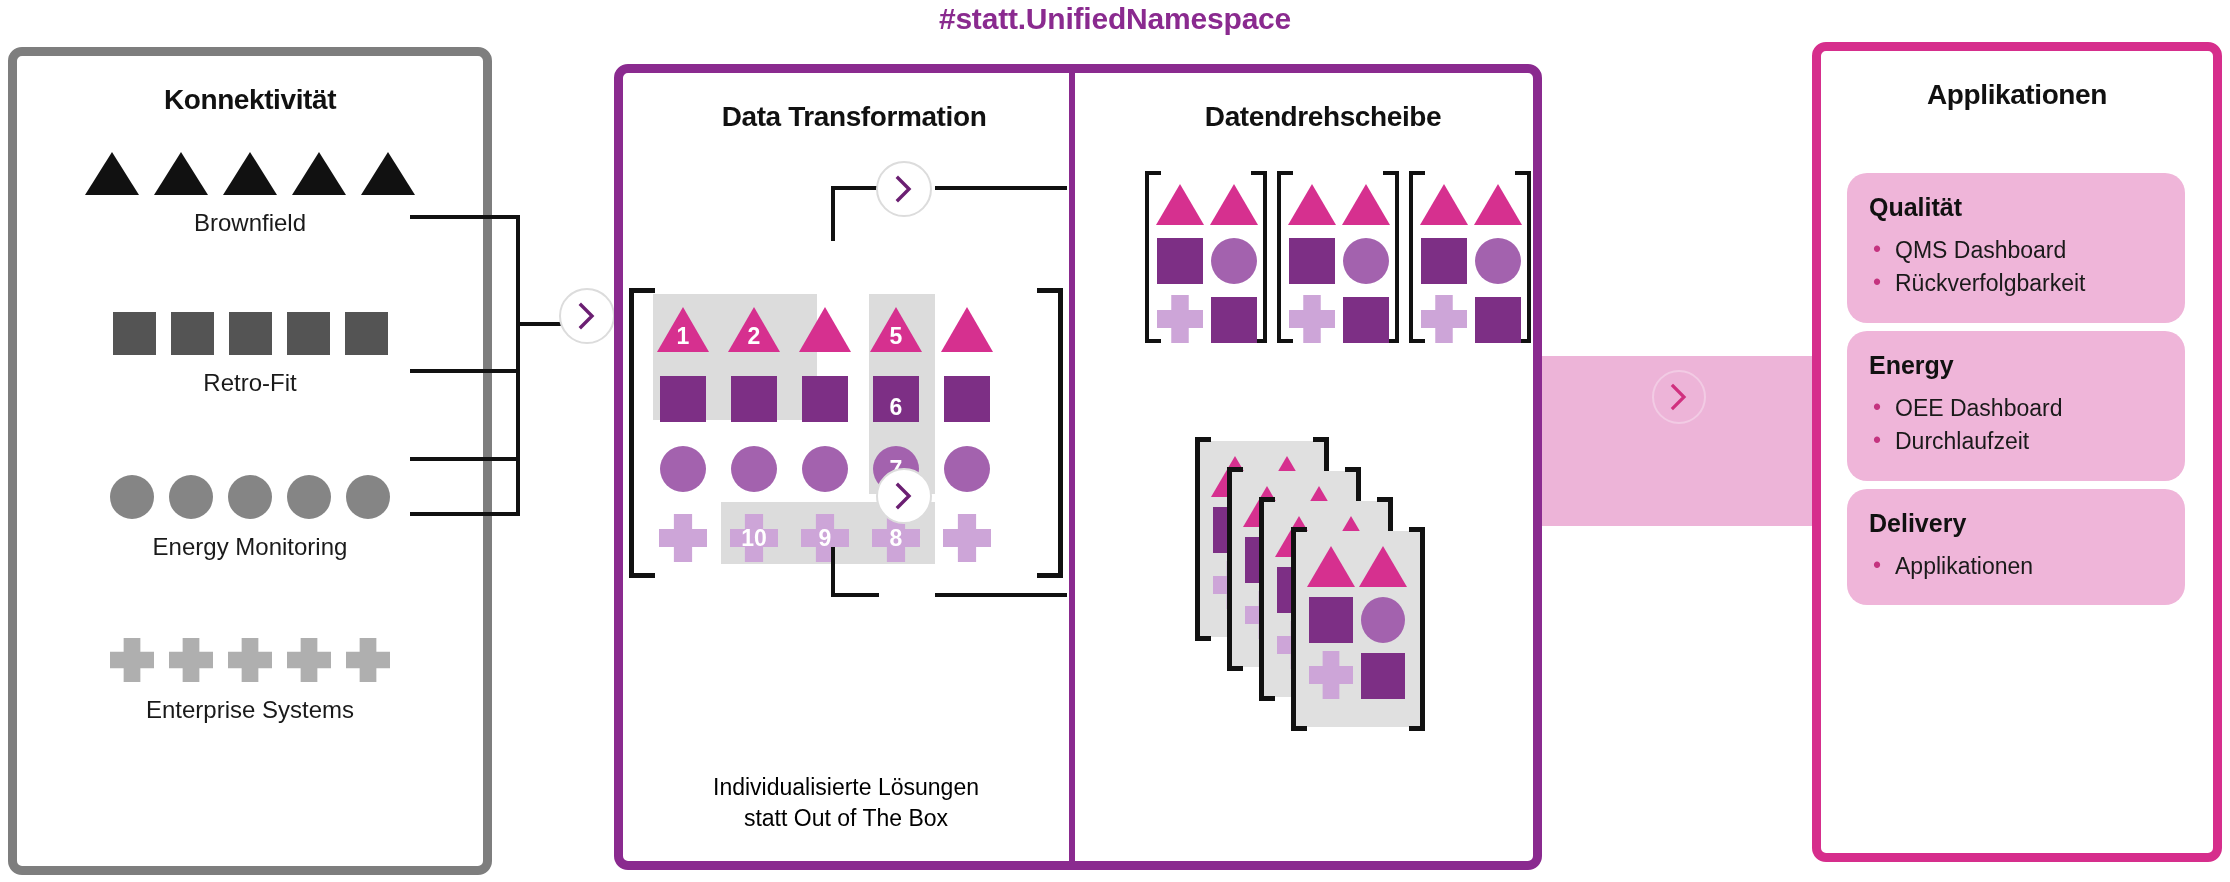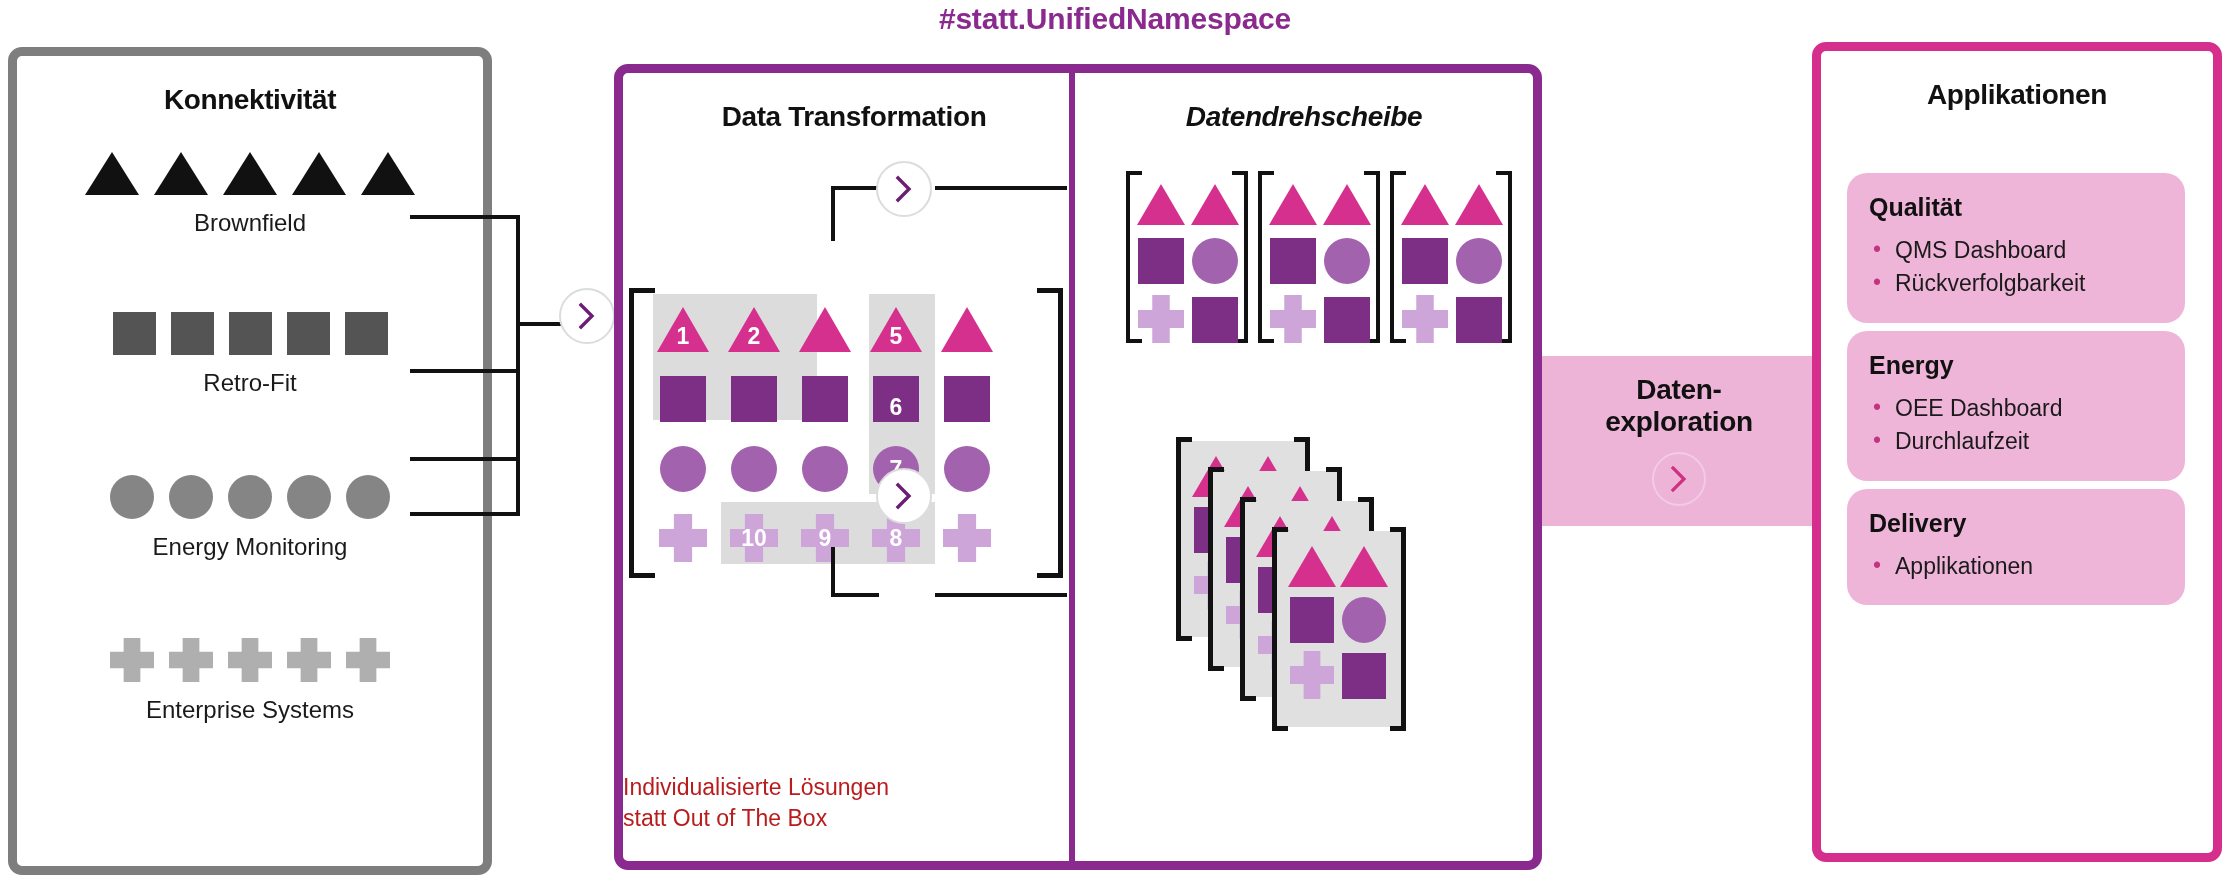--- a/index.html
+++ b/index.html
@@ -47,21 +47,21 @@
     left: 614px; top: 64px; width: 928px; height: 806px;
     border: 9px solid #8A2A8F;
   }
   .center-divider {
     position: absolute;
     left: 446px; top: 0px; width: 6px; height: 100%;
     background: #8A2A8F;
   }
   .half { position: absolute; top: 0; height: 100%; }
   #half-dt { left: 0; width: 446px; }
-  #half-dd { left: 441px; width: 464px; font-style: italic; }
+  #half-dd { left: 460px; width: 464px; }
   .half .panel-title { margin-top: 28px; padding-left: 16px; }
 
   #panel-apps {
     left: 1812px; top: 42px; width: 410px; height: 820px;
     border: 9px solid #D62E8C;
   }
   #panel-apps .panel-title { margin-top: 28px; }
 
   
   .conn-row { position: absolute; left: 0; width: 100%; text-align: center; }
@@ -130,21 +130,21 @@
     clip-path: polygon(31% 0,69% 0,69% 31%,100% 31%,100% 69%,69% 69%,69% 100%,31% 100%,31% 69%,0 69%,0 31%,31% 31%); }
   .sq-p .num, .circ-p .num, .cross-p .num { inset: 0; display: flex; align-items: center; justify-content: center; }
   .sq-p .num { align-items: flex-end; padding-bottom: 3px; }
 
   
   .brk { position: absolute; }
   .brk i { position: absolute; background: #111111; display: block; }
 
   .dt-caption {
     position: absolute; left: 0; right: 0; bottom: 28px;
-    text-align: left; font-size: 23px; line-height: 1.32; color: #b91c1c;
+    text-align: center; font-size: 23px; line-height: 1.32; color: #000000;
   }
 
   
   .dd-group { position: absolute; width: 122px; height: 172px; }
   .dd-inner {
     position: absolute; left: 12px; top: 8px;
     display: grid; grid-template-columns: 46px 46px; grid-template-rows: 46px 46px 46px;
     column-gap: 8px; row-gap: 13px;
   }
   .dd-cell { display: flex; align-items: flex-end; justify-content: center; }
@@ -633,24 +633,20 @@
             <div class="card-cell">
                 <span class="sq-p"></span>
               </div>
           </div>
         </div>
       </div>
     </div>
   </div>
 
   <div id="dataexp">
-    <div class="de-title">
-      <div>Daten-</div>
-      <div>exploration</div>
-    </div>
     <div class="chev-circle" style="position:relative; left:0; top:14px; width:54px; height:54px; background:transparent; border-color:#F2CBE4;">
       <svg width="20" height="28" viewBox="0 0 20 28">
         <path d="M4 3 L15 14 L4 25" fill="none" stroke="#D0307F" stroke-width="3.2" stroke-linecap="square"></path>
       </svg>
     </div>
   </div>
 
   <div class="panel" id="panel-apps">
     <div class="panel-title">Applikationen</div>
 

